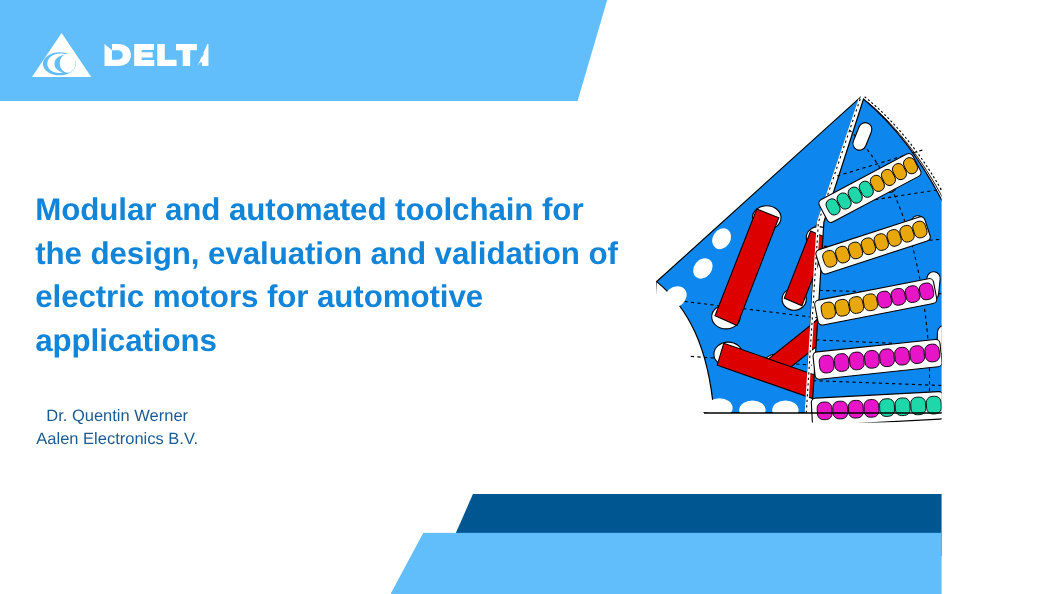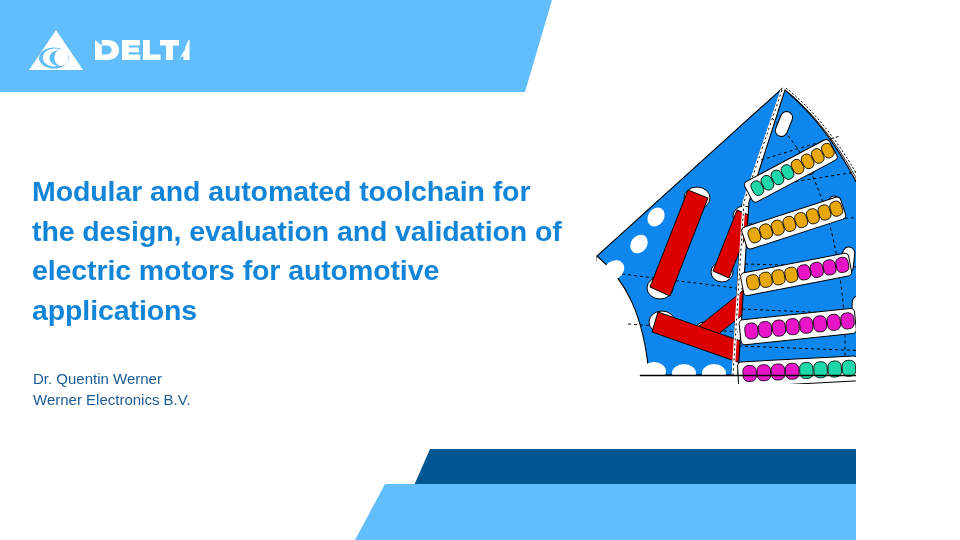--- a/index.html
+++ b/index.html
@@ -54,21 +54,21 @@
     color: #1285D8;
   }
   .author {
     position: absolute;
     left: 33px;
     top: 369px;
     font-size: 15px;
     line-height: 1.38;
     color: #1B5B93;
   }
-  .author div { white-space: nowrap; }
+  .author div { white-space: nowrap; text-align: center; }
 
   
   .deco {
     position: absolute;
     pointer-events: none;
   }
   .deco-dark {
     left: 405px;
     top: 449px;
     width: 555px;
@@ -123,21 +123,21 @@
 
       <path d="M86.5 24 L95.5 4 L96.5 4 L96.5 24 L90.5 24 L90.5 20.5 L88.9 20.5 Z" fill="#ffffff"></path>
       <path d="M90.5 16.5 L90.5 12.5 L92.6 12.5 Z" fill="#62BDFB"></path>
     </svg>
   </div>
 
   <div class="title">Modular and automated toolchain for the design, evaluation and validation of electric motors for automotive applications</div>
 
   <div class="author">
     <div>Dr. Quentin Werner</div>
-    <div>Werner Electronics B.V.</div>
+    <div>Aalen Electronics B.V.</div>
   </div>
 
   <svg class="motor" viewBox="0 0 368 300" aria-hidden="true">
     <defs>
       <clipPath id="statorClip">
         <path d="M191.5 6 L196 8 C250 48 300 140 307 240 L307 291 L140 291 L125 230 Z"></path>
       </clipPath>
       <clipPath id="rotorClip">
         <path d="M189 6 L128 176 L130 291 L52 291 L12 185 L5 172 L44 122 Z"></path>
       </clipPath>

